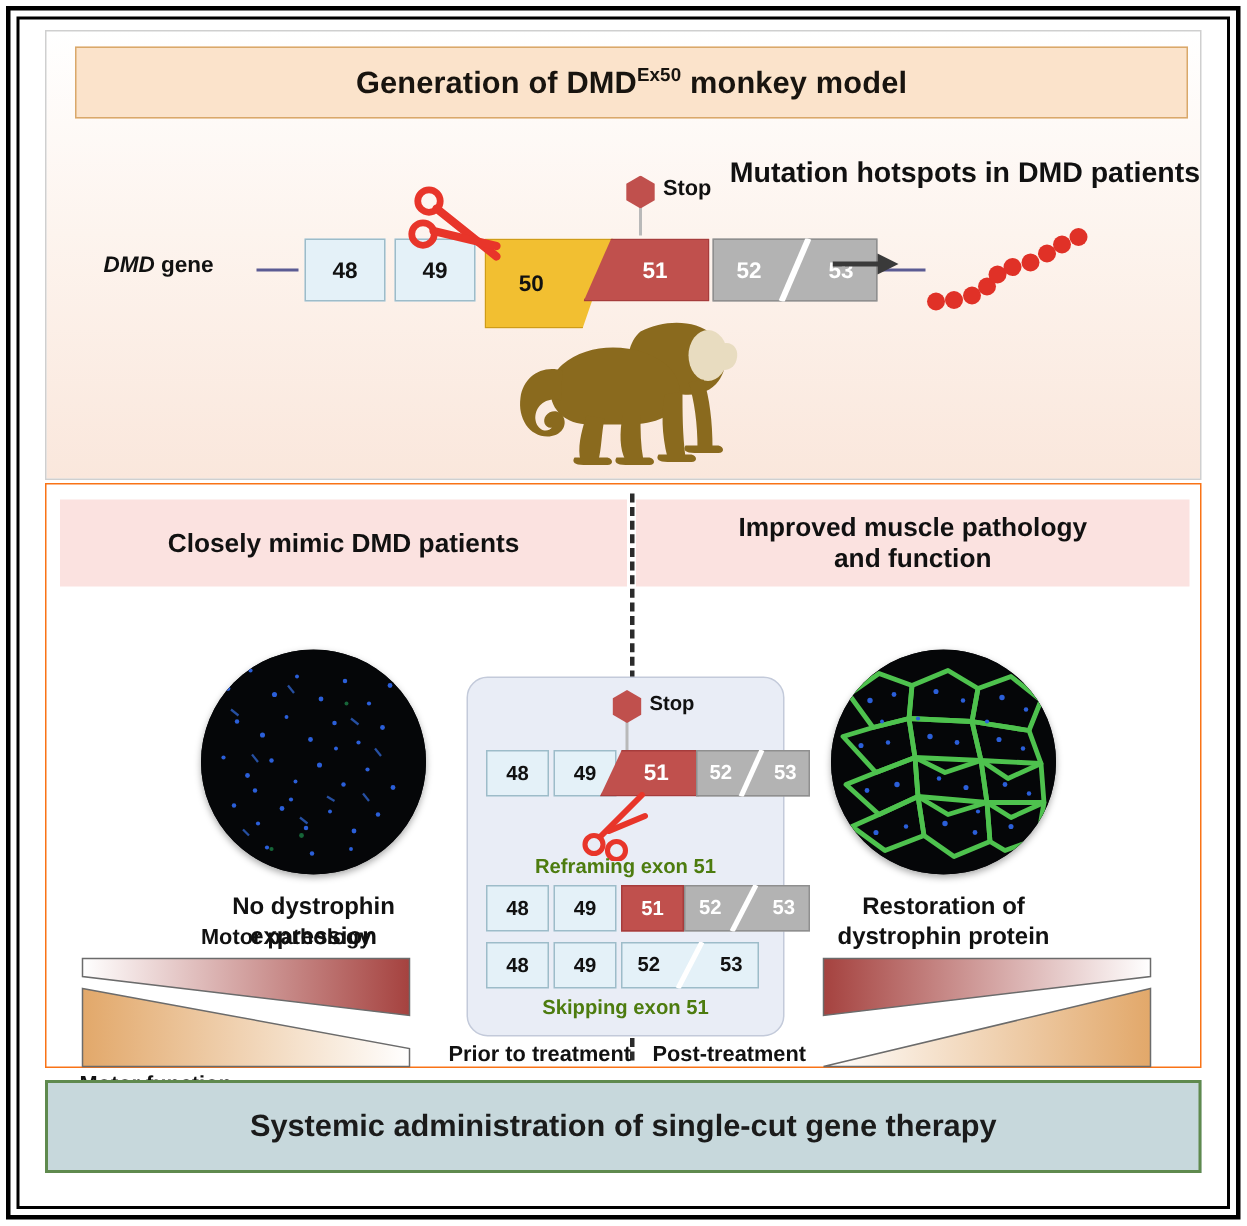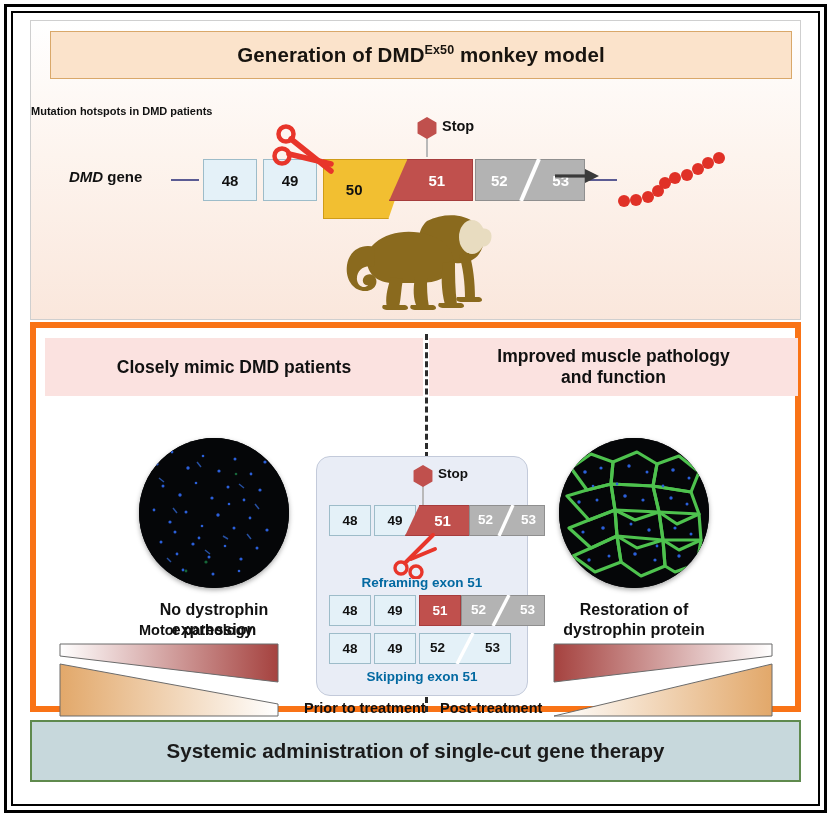--- a/index.html
+++ b/index.html
@@ -41,21 +41,21 @@
     box-sizing:border-box;
     display:flex;align-items:center;justify-content:center;
   }
   .title-banner .t{
     font-size:20.5px;font-weight:bold;color:#18140f;letter-spacing:.1px;
   }
   .title-banner sup{font-size:12.5px;font-weight:bold;vertical-align:super;}
 
   .hotspot-label{
     position:absolute;left:0;top:84px;width:100%;
-    text-align:left;font-size:11px;font-weight:bold;color:#111;
+    text-align:right;font-size:19px;font-weight:bold;color:#111;
   }
 
   
   .gene-row{position:absolute;left:0;top:120px;width:100%;height:70px;}
   .dmd-label{
     position:absolute;left:38px;top:27px;font-size:15px;color:#111;
     white-space:nowrap;
   }
   .dmd-label i{font-style:italic;font-weight:bold;}
   .dmd-label b{font-weight:bold;margin-top:34px;}
@@ -124,21 +124,21 @@
     text-align:center;font-size:14.5px;font-weight:bold;color:#111;
     line-height:1.22;
   }
 
   
   .monkey{position:absolute;left:300px;top:186px;}
 
   
   .panel-mid{
     position:absolute;left:10px;top:302px;width:771px;height:390px;
-    background:#ffffff;border:6px solid #f97316;box-sizing:border-box;
+    background:#ffffff;border:1px solid #f97316;box-sizing:border-box;
   }
   .hdr{
     position:absolute;top:10px;height:58px;
     background:#fbe2e0;
     display:flex;align-items:center;justify-content:center;
     text-align:center;font-size:17.5px;font-weight:bold;color:#111;
     line-height:1.2;box-sizing:border-box;
   }
   .hdr-left{left:9px;width:378px;}
   .hdr-right{left:393px;width:369px;}
@@ -164,21 +164,21 @@
   .wedge-cap{position:absolute;font-size:14.5px;font-weight:bold;color:#111;white-space:nowrap;}
 
   
   .card{
     position:absolute;left:280px;top:128px;width:212px;height:240px;
     background:#e9edf6;border:1px solid #c3cada;border-radius:14px;
     box-sizing:border-box;
   }
   .card-cap{
     position:absolute;width:100%;text-align:center;
-    font-size:13.5px;font-weight:bold;color:#0369a1;
+    font-size:13.5px;font-weight:bold;color:#4d7c0f;
   }
   .mini{
     position:absolute;height:31px;box-sizing:border-box;
     display:flex;align-items:center;justify-content:center;
     font-size:13.5px;font-weight:bold;
   }
 
   .treat-lbl{
     position:absolute;top:372px;font-size:14.5px;font-weight:bold;color:#111;
     white-space:nowrap;

